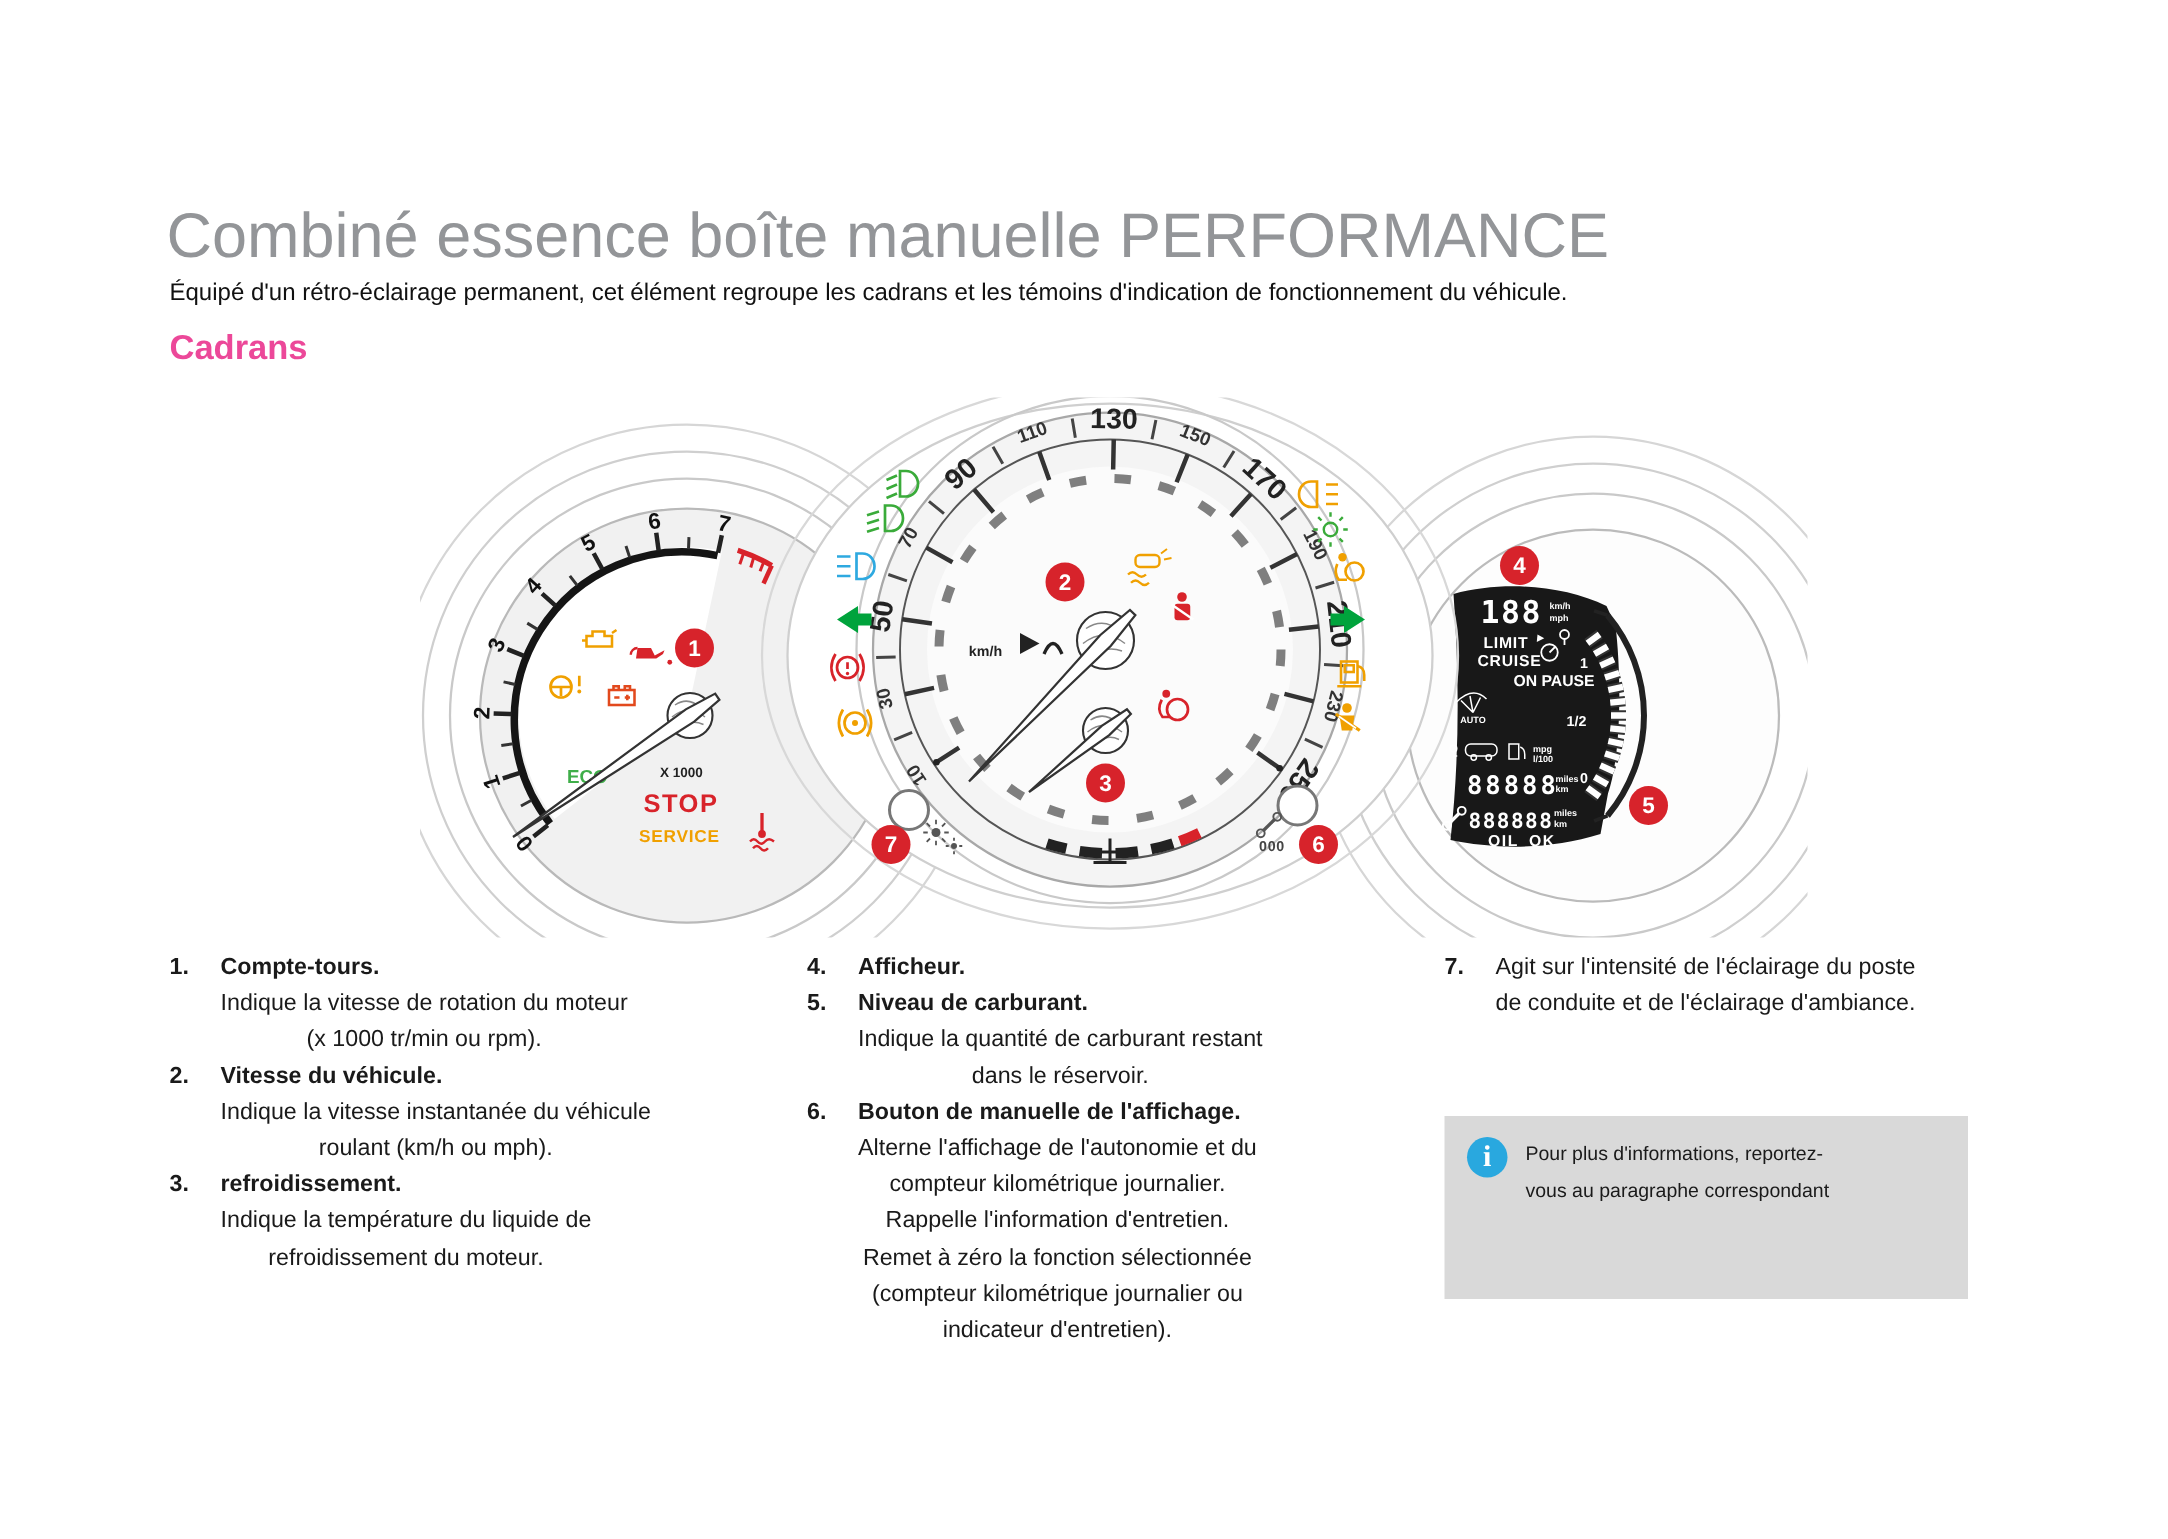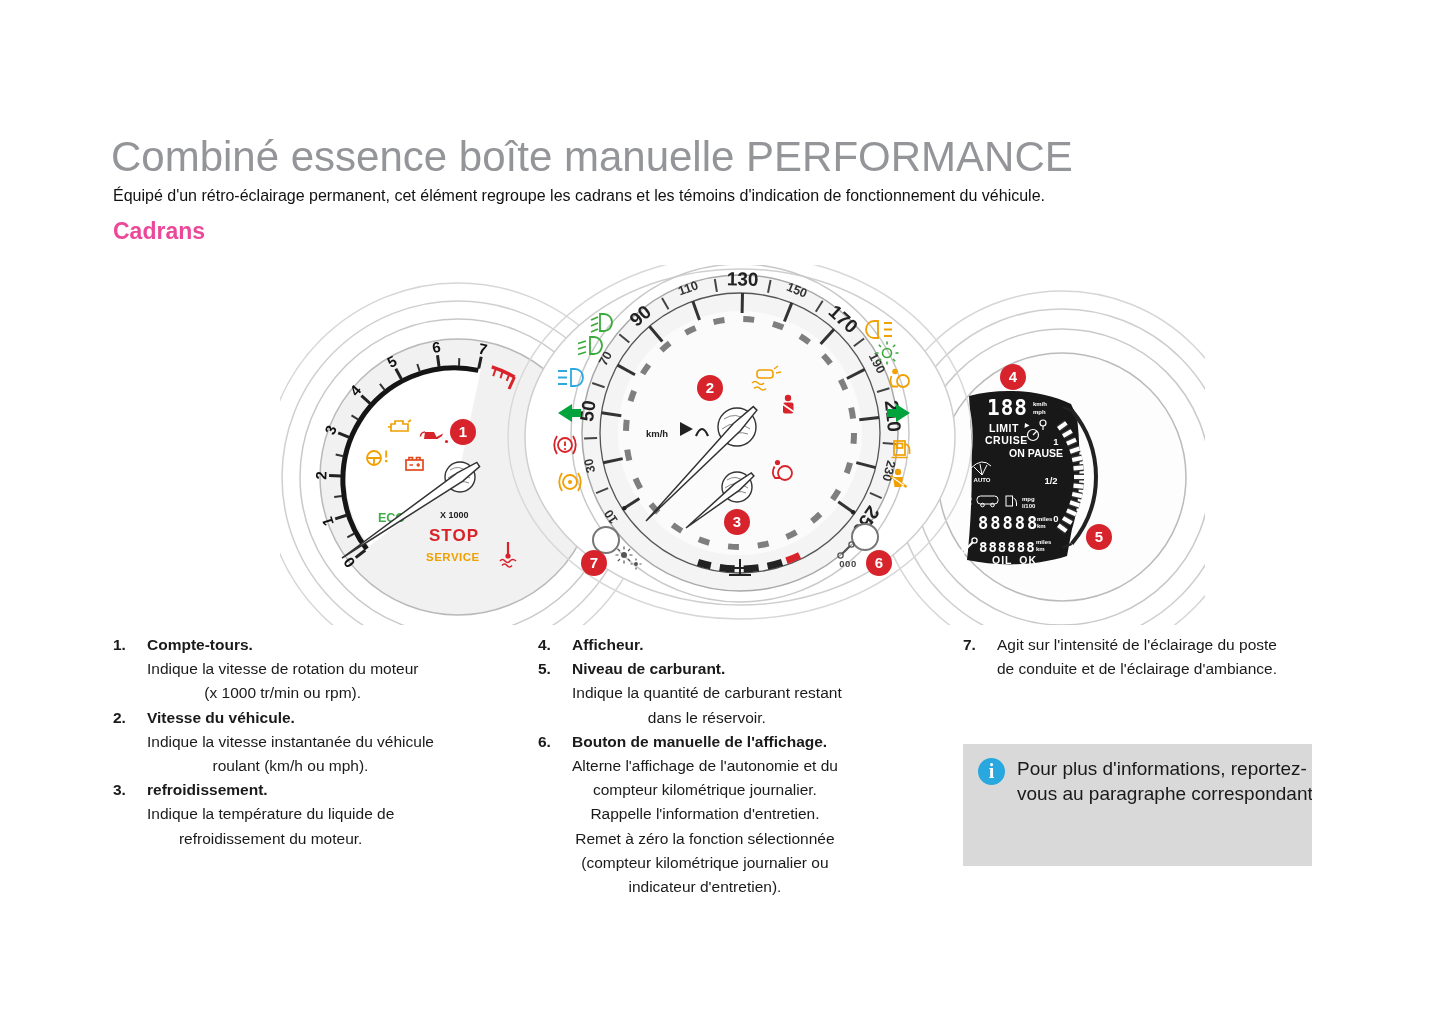--- a/index.html
+++ b/index.html
@@ -12,21 +12,21 @@
   .legend-col{position:absolute;top:633px;}
   .legend-item{display:flex;font-size:15.5px;line-height:24.2px;}
   .legend-item .num{width:34px;font-weight:bold;flex:none;}
   .legend-item .t{font-weight:bold;white-space:nowrap;}
   .legend-item .b{white-space:nowrap;text-align:center;}
   #info-box{left:963px;top:744px;width:394px;min-height:122px;background:#d9d9d9;box-sizing:border-box;
             padding:13px 10px 13px 54px;}
   #info-icon{position:absolute;left:15px;top:14px;width:27px;height:27px;border-radius:50%;
              background:#29a8df;color:#fff;text-align:center;
              font-family:"Liberation Serif",serif;font-weight:bold;font-size:20px;line-height:26px;}
-  #info-box .line{font-size:19px;line-height:24.5px;white-space:nowrap;}
+  #info-box .line{font-size:13px;line-height:24.5px;white-space:nowrap;}
   
   text.dialL{font:bold 19px "Liberation Sans",sans-serif;fill:#222;text-anchor:middle;}
   text.dialS{font:bold 12.5px "Liberation Sans",sans-serif;fill:#333;text-anchor:middle;}
   text.tachN{font:bold 15px "Liberation Sans",sans-serif;fill:#111;text-anchor:middle;}
   text.lcdD{font:bold 21px "DejaVu Sans Mono",monospace;fill:#fff;letter-spacing:1px;}
   text.lcdD2{font:bold 17px "DejaVu Sans Mono",monospace;fill:#fff;letter-spacing:2px;}
   text.lcdD3{font:bold 14px "DejaVu Sans Mono",monospace;fill:#fff;letter-spacing:1px;}
   text.lcdT{font:bold 10.5px "Liberation Sans",sans-serif;fill:#fff;}
   text.lcdU{font:bold 6px "Liberation Sans",sans-serif;fill:#fff;}
   text.lcdF{font:bold 9.5px "Liberation Sans",sans-serif;fill:#fff;text-anchor:middle;}

